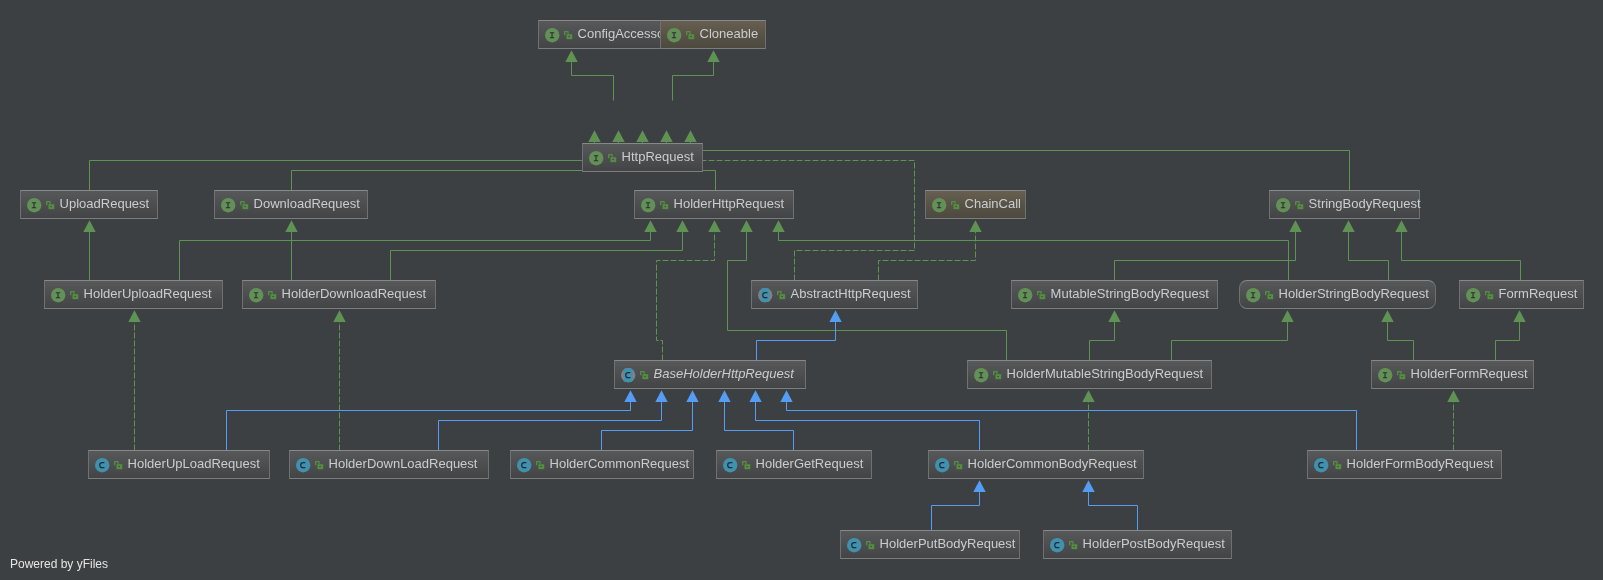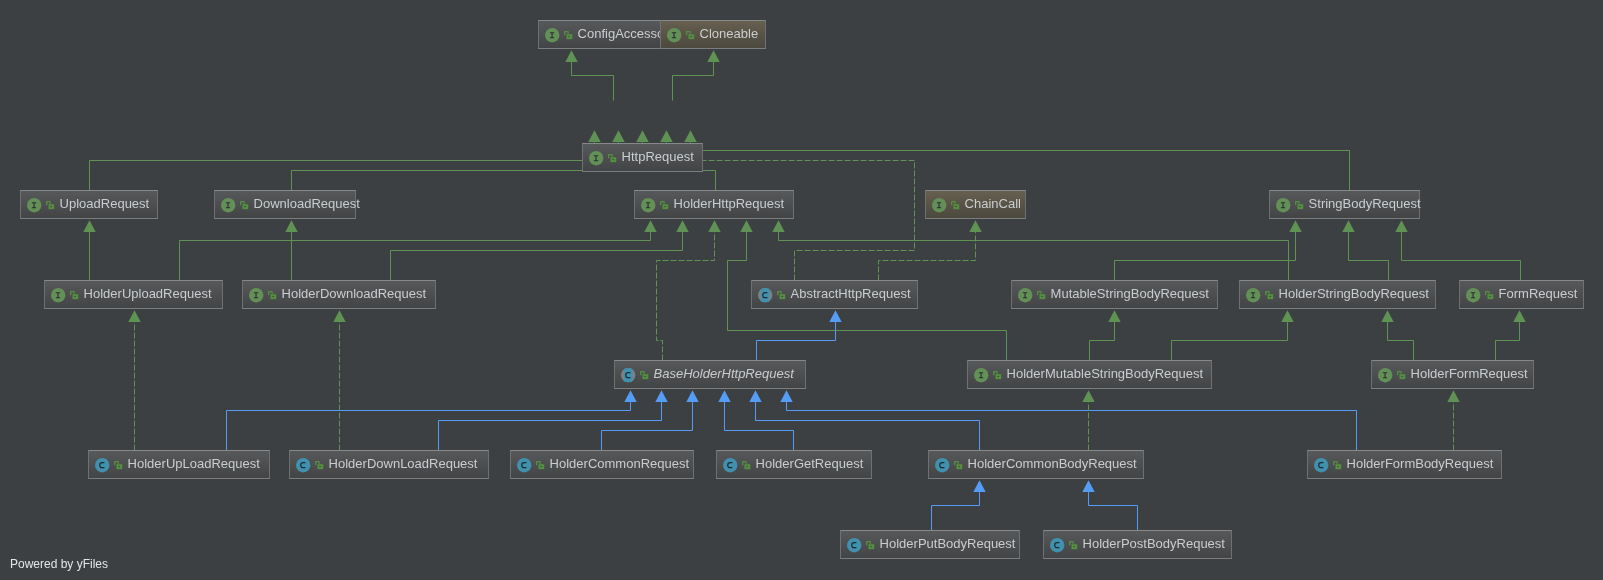--- a/index.html
+++ b/index.html
@@ -153,21 +153,21 @@
           <circle cx="14" cy="14" r="14" fill="#639056"></circle>
           <path d="M9.5 8.4h8.4v1.9h-3.1v7.6h3.1v1.9H9.5v-1.9h3.1v-7.6H9.5z" fill="#2b2e30"></path>
         </svg>
         <svg class="icon-lock" viewBox="0 0 18 18">
           <path d="M0 9.1V1.2A1.2 1.2 0 0 1 1.2 0h7.8a1.2 1.2 0 0 1 1.2 1.2V7.1H7.6V2.7H2.9v6.4z" fill="#548f40"></path>
           <path d="M5.3 7.1h12.7v10.9H5.3z" fill="#548f40"></path>
           <rect x="9.1" y="11.3" width="4.0" height="2.0" fill="#43484b"></rect>
         </svg>
         <span class="nlabel">UploadRequest</span>
       </div>
-      <div class="node" style="left: 214px; top: 190px; width: 142px;">
+      <div class="node" style="left: 214px; top: 190px; width: 154px;">
         <svg class="icon-kind" viewBox="0 0 28 28">
           <circle cx="14" cy="14" r="14" fill="#639056"></circle>
           <path d="M9.5 8.4h8.4v1.9h-3.1v7.6h3.1v1.9H9.5v-1.9h3.1v-7.6H9.5z" fill="#2b2e30"></path>
         </svg>
         <svg class="icon-lock" viewBox="0 0 18 18">
           <path d="M0 9.1V1.2A1.2 1.2 0 0 1 1.2 0h7.8a1.2 1.2 0 0 1 1.2 1.2V7.1H7.6V2.7H2.9v6.4z" fill="#548f40"></path>
           <path d="M5.3 7.1h12.7v10.9H5.3z" fill="#548f40"></path>
           <rect x="9.1" y="11.3" width="4.0" height="2.0" fill="#43484b"></rect>
         </svg>
         <span class="nlabel">DownloadRequest</span>
@@ -250,21 +250,21 @@
           <circle cx="14" cy="14" r="14" fill="#639056"></circle>
           <path d="M9.5 8.4h8.4v1.9h-3.1v7.6h3.1v1.9H9.5v-1.9h3.1v-7.6H9.5z" fill="#2b2e30"></path>
         </svg>
         <svg class="icon-lock" viewBox="0 0 18 18">
           <path d="M0 9.1V1.2A1.2 1.2 0 0 1 1.2 0h7.8a1.2 1.2 0 0 1 1.2 1.2V7.1H7.6V2.7H2.9v6.4z" fill="#548f40"></path>
           <path d="M5.3 7.1h12.7v10.9H5.3z" fill="#548f40"></path>
           <rect x="9.1" y="11.3" width="4.0" height="2.0" fill="#43484b"></rect>
         </svg>
         <span class="nlabel">MutableStringBodyRequest</span>
       </div>
-      <div class="node" style="left: 1239px; top: 280px; width: 197px;">
+      <div class="node" style="left: 1239px; top: 280px; width: 197px; border-radius: 8px;">
         <svg class="icon-kind" viewBox="0 0 28 28">
           <circle cx="14" cy="14" r="14" fill="#639056"></circle>
           <path d="M9.5 8.4h8.4v1.9h-3.1v7.6h3.1v1.9H9.5v-1.9h3.1v-7.6H9.5z" fill="#2b2e30"></path>
         </svg>
         <svg class="icon-lock" viewBox="0 0 18 18">
           <path d="M0 9.1V1.2A1.2 1.2 0 0 1 1.2 0h7.8a1.2 1.2 0 0 1 1.2 1.2V7.1H7.6V2.7H2.9v6.4z" fill="#548f40"></path>
           <path d="M5.3 7.1h12.7v10.9H5.3z" fill="#548f40"></path>
           <rect x="9.1" y="11.3" width="4.0" height="2.0" fill="#43484b"></rect>
         </svg>
         <span class="nlabel">HolderStringBodyRequest</span>

